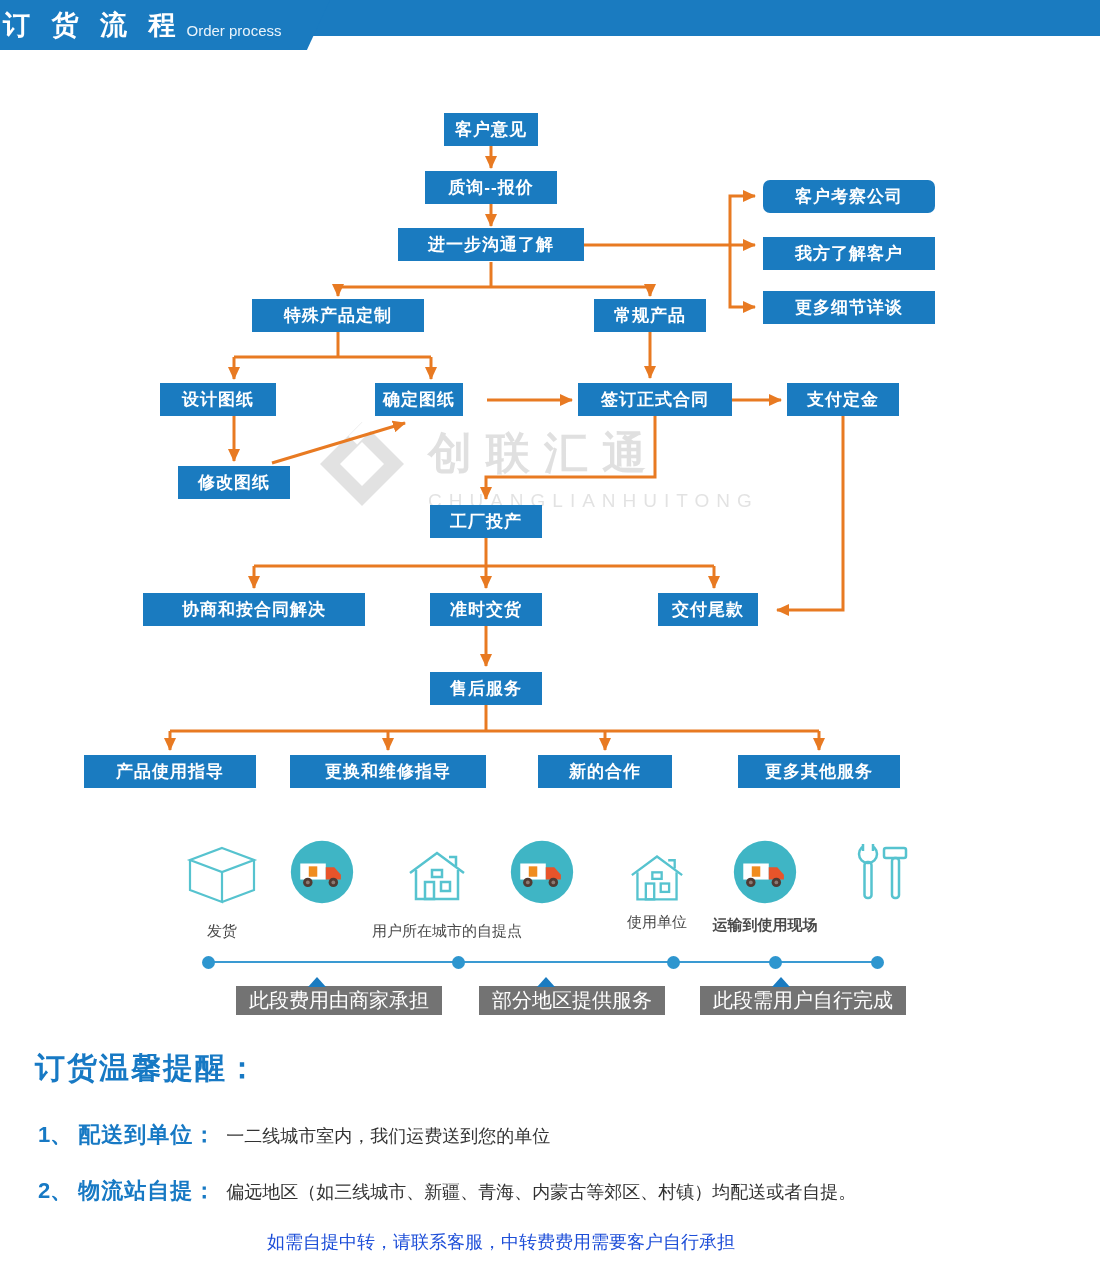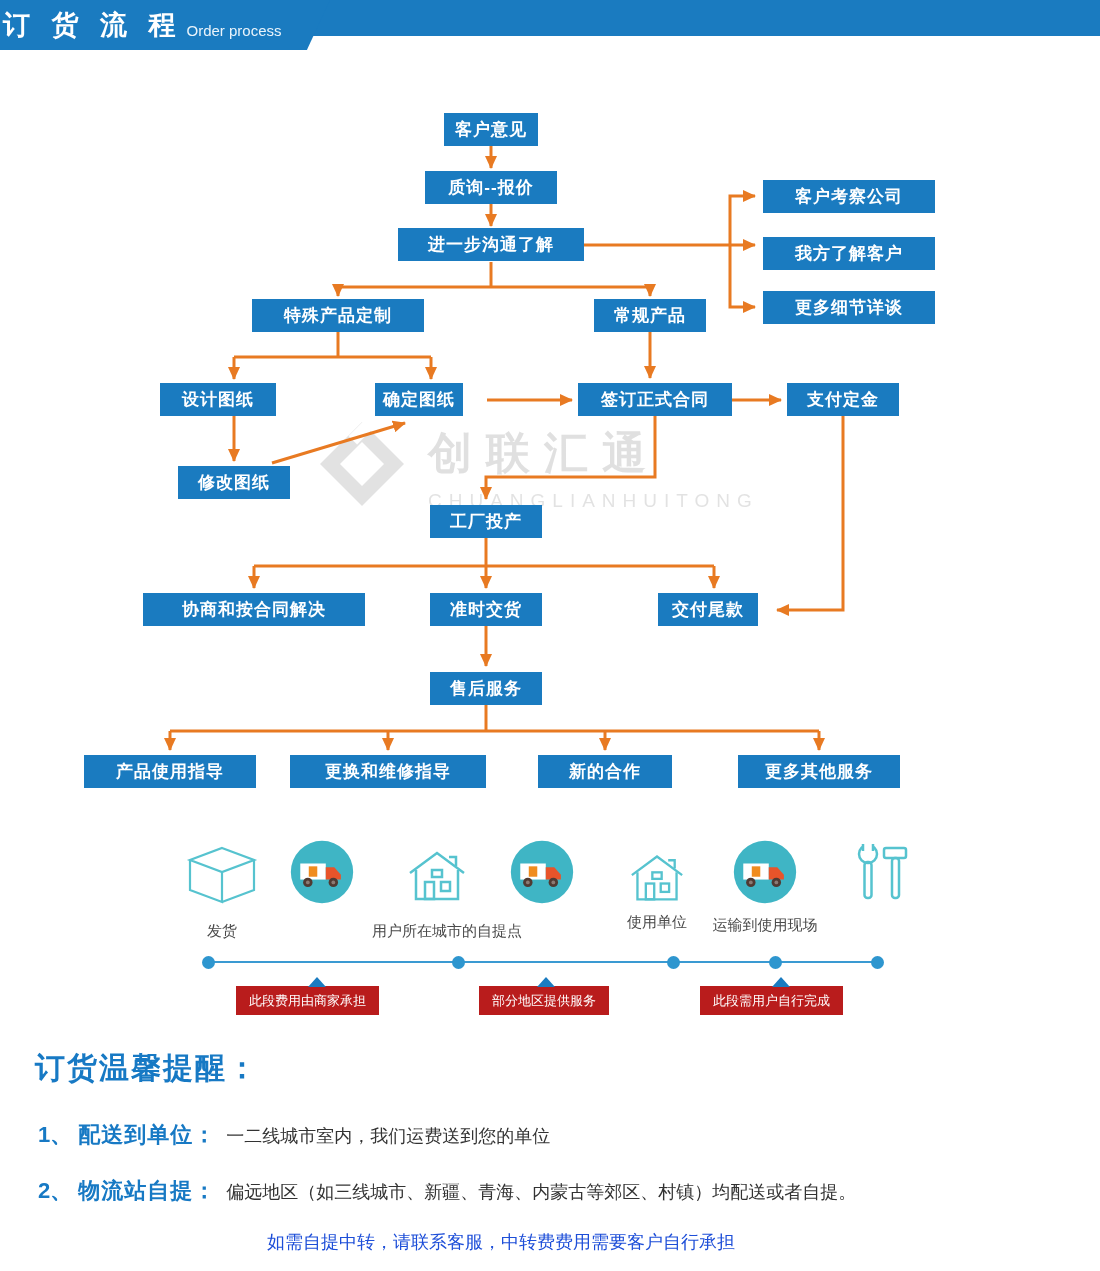--- a/index.html
+++ b/index.html
@@ -24,21 +24,21 @@
     background:#1a7bc0;color:#fff;font-size:17px;font-weight:600;letter-spacing:1px;}
   .arrows{position:absolute;left:0;top:0;z-index:2;pointer-events:none;}
 
   
   .licon{position:absolute;z-index:2;}
   .llabel{position:absolute;z-index:2;font-size:15px;color:#4a4a4a;text-align:center;}
 
   
   .tline{position:absolute;left:208px;top:961px;width:669px;height:2px;background:#3a9ad2;z-index:2;}
   .tdot{position:absolute;width:13px;height:13px;border-radius:50%;background:#2e96cf;top:956px;z-index:3;}
-  .banner{position:absolute;z-index:3;background:#b91c1c;color:#fff;font-size:13px;height:29px;line-height:29px;padding:0 13px;}
+  .banner{position:absolute;z-index:3;background:#737373;color:#fff;font-size:20px;height:29px;line-height:29px;padding:0 13px;}
   .banner .notch{position:absolute;top:-9px;width:0;height:0;border-left:9px solid transparent;
     border-right:9px solid transparent;border-bottom:10px solid #1a7bc0;}
 
   
   .notice-title{position:absolute;left:35px;top:1048px;font-size:30px;font-weight:bold;color:#1779c4;letter-spacing:2px;}
   .notice-item{position:absolute;left:38px;display:flex;align-items:baseline;}
   .notice-no{color:#1779c4;font-size:22px;font-weight:600;margin-right:6px;}
   .notice-label{color:#1779c4;font-size:22px;font-weight:600;margin-right:10px;letter-spacing:1px;}
   .notice-text{color:#333;font-size:18px;}
   .notice-extra{position:absolute;left:267px;top:1230px;color:#1d4ed8;font-size:18px;}
@@ -103,21 +103,21 @@
       <path d="M170 731 V750" marker-end="url(#ah)"></path>
       <path d="M388 731 V750" marker-end="url(#ah)"></path>
       <path d="M605 731 V750" marker-end="url(#ah)"></path>
       <path d="M819 731 V750" marker-end="url(#ah)"></path>
     </g>
   </svg>
 
   <div class="node" style="left:444px;top:113px;width:94px;">客户意见</div>
   <div class="node" style="left:425px;top:171px;width:132px;">质询--报价</div>
   <div class="node" style="left:398px;top:228px;width:186px;">进一步沟通了解</div>
-  <div class="node" style="left:763px;top:180px;width:172px;">客户考察公司</div>
+  <div class="node" style="left:763px;top:180px;width:172px;border-radius:7px;">客户考察公司</div>
   <div class="node" style="left:763px;top:237px;width:172px;">我方了解客户</div>
   <div class="node" style="left:763px;top:291px;width:172px;">更多细节详谈</div>
   <div class="node" style="left:252px;top:299px;width:172px;">特殊产品定制</div>
   <div class="node" style="left:594px;top:299px;width:112px;">常规产品</div>
   <div class="node" style="left:160px;top:383px;width:116px;">设计图纸</div>
   <div class="node" style="left:375px;top:383px;width:88px;">确定图纸</div>
   <div class="node" style="left:578px;top:383px;width:154px;">签订正式合同</div>
   <div class="node" style="left:787px;top:383px;width:112px;">支付定金</div>
   <div class="node" style="left:178px;top:466px;width:112px;">修改图纸</div>
   <div class="node" style="left:430px;top:505px;width:112px;">工厂投产</div>
@@ -192,21 +192,21 @@
     <rect x="15" y="1" width="10" height="10" fill="#ffffff" stroke="none"></rect>
     <path d="M15 4 v7 M25 4 v7"></path>
     <rect x="16.5" y="22" width="7" height="36" rx="3"></rect>
     <rect x="36" y="8" width="22" height="10" rx="2"></rect>
     <rect x="44" y="18" width="7" height="40" rx="3"></rect>
   </svg>
 
   <div class="llabel" style="left:186px;top:922px;width:72px;">发货</div>
   <div class="llabel" style="left:357px;top:922px;width:180px;">用户所在城市的自提点</div>
   <div class="llabel" style="left:607px;top:913px;width:100px;">使用单位</div>
-  <div class="llabel" style="left:705px;top:916px;width:120px;">运输到使用现场</div>
+  <div class="llabel" style="left:705px;top:916px;width:120px;font-weight:bold;">运输到使用现场</div>
 
   <div class="tline"></div>
   <div class="tdot" style="left:202px;"></div>
   <div class="tdot" style="left:452px;"></div>
   <div class="tdot" style="left:667px;"></div>
   <div class="tdot" style="left:769px;"></div>
   <div class="tdot" style="left:871px;"></div>
 
   <div class="banner" style="left:236px;top:986px;">
     <i class="notch" style="left:72px"></i>

